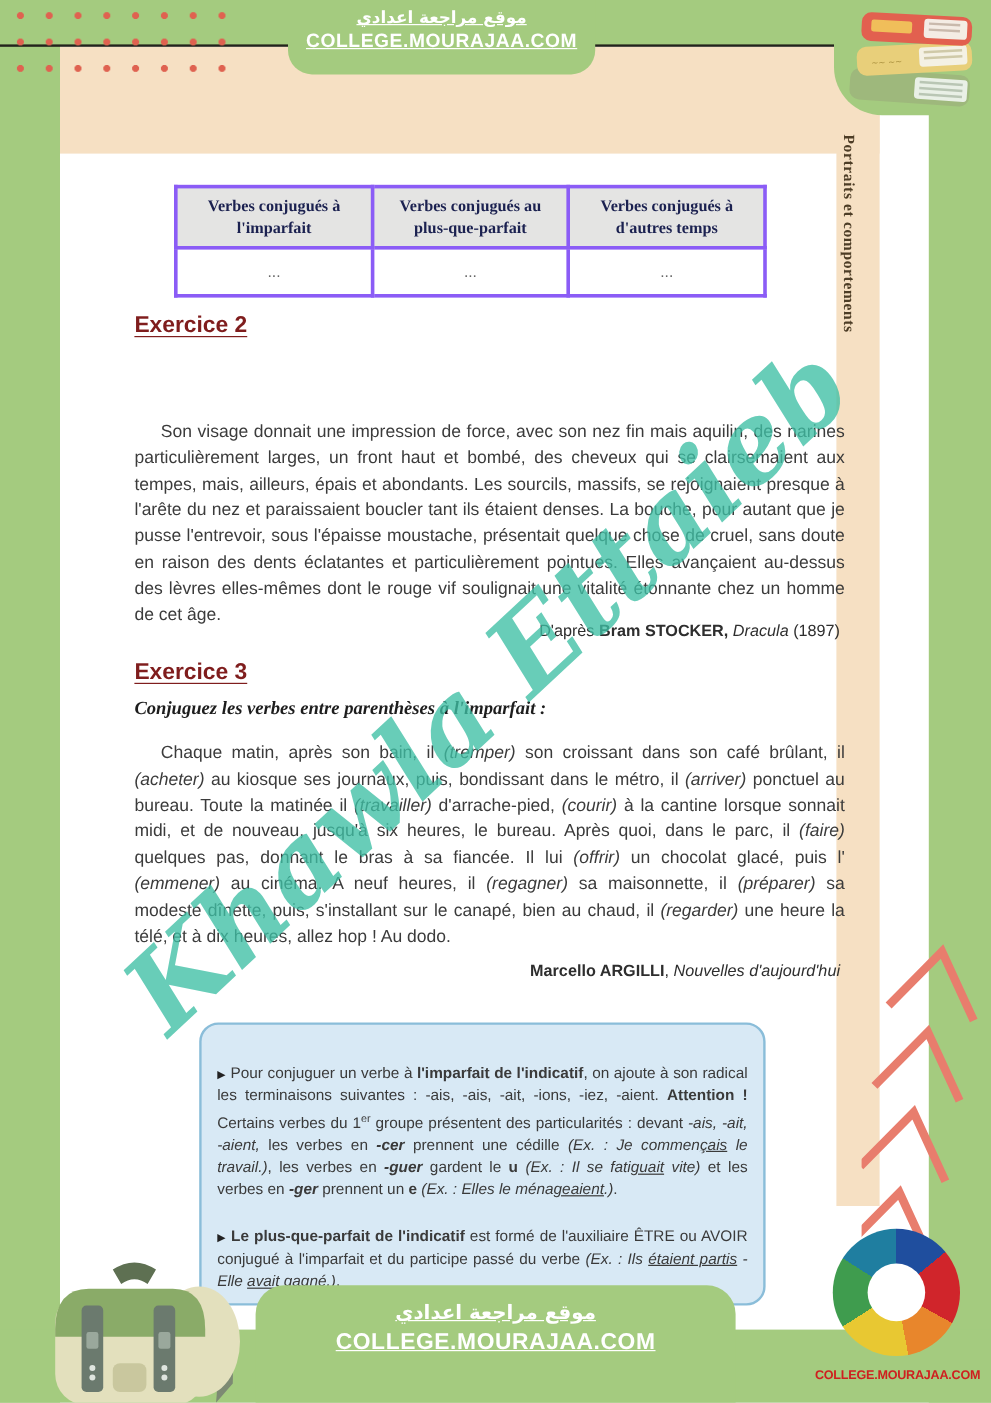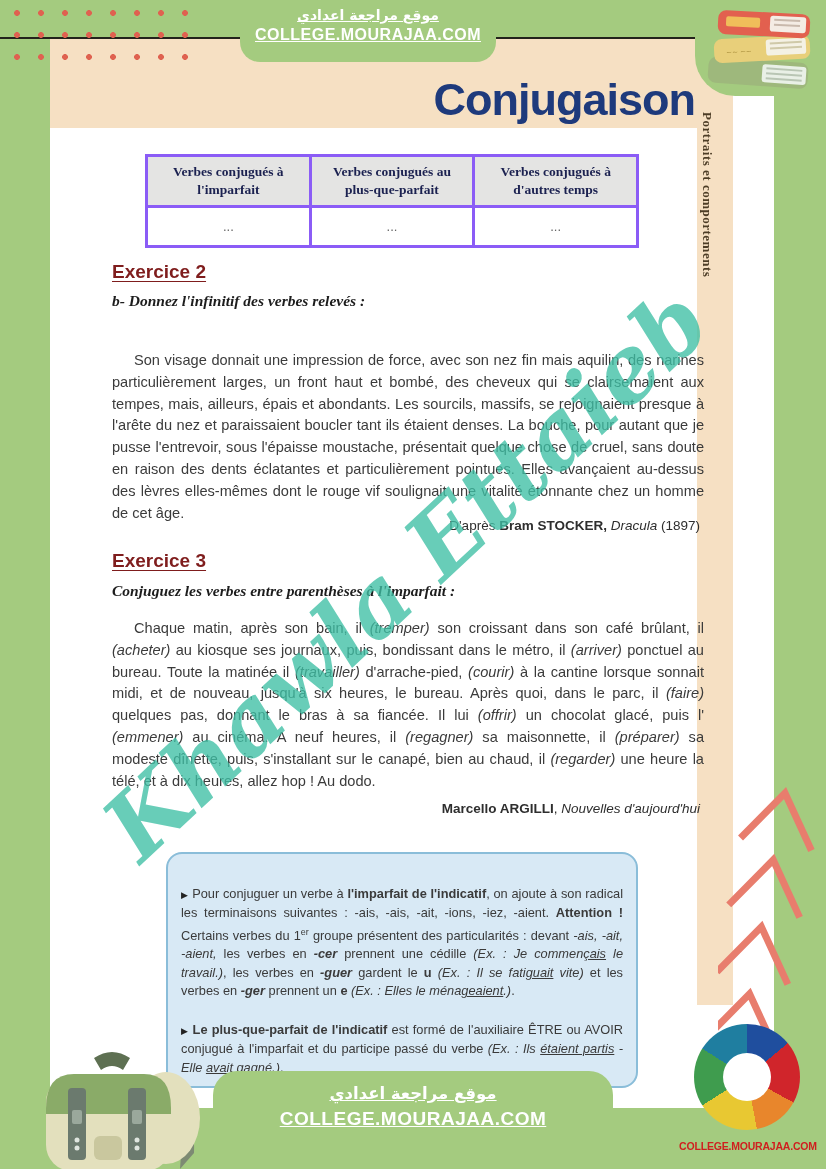--- a/index.html
+++ b/index.html
@@ -127,21 +127,20 @@
     </g>
     <g transform="rotate(3 61 20)">
       <rect x="18" y="8" width="92" height="24" rx="8" fill="#e2604f"></rect>
       <rect x="70" y="11" width="36" height="16" rx="3" fill="#f4ece4"></rect>
       <line x1="74" y1="15" x2="100" y2="15" stroke="#c9b9ac" stroke-width="2"></line>
       <line x1="74" y1="20" x2="100" y2="20" stroke="#c9b9ac" stroke-width="2"></line>
       <rect x="26" y="14" width="34" height="10" rx="2" fill="#f0be5a"></rect>
     </g>
   </svg>
 
-  <div class="page-title">Conjugaison</div>
   <div class="side-label">Portraits et comportements</div>
 
   <table class="conj-table">
     <thead>
       <tr>
         <th>Verbes conjugués à l'imparfait</th>
         <th>Verbes conjugués au plus-que-parfait</th>
         <th>Verbes conjugués à d'autres temps</th>
       </tr>
     </thead>
@@ -149,21 +148,20 @@
       <tr>
         <td>...</td>
         <td>...</td>
         <td>...</td>
       </tr>
     </tbody>
   </table>
 
   <div class="ex-title ex2-title">Exercice 2</div>
   <div class="ex-instr ex2-instr">
-    <div>b- Donnez l'infinitif des verbes relevés :</div>
   </div>
   <div class="para para1">
     <p>Son visage donnait une impression de force, avec son nez fin mais aquilin, des narines particulièrement larges, un front haut et bombé, des cheveux qui se clairsemaient aux tempes, mais, ailleurs, épais et abondants. Les sourcils, massifs, se rejoignaient presque à l'arête du nez et paraissaient boucler tant ils étaient denses. La bouche, pour autant que je pusse l'entrevoir, sous l'épaisse moustache, présentait quelque chose de cruel, sans doute en raison des dents éclatantes et particulièrement pointues. Elles avançaient au-dessus des lèvres elles-mêmes dont le rouge vif soulignait une vitalité étonnante chez un homme de cet âge.</p>
   </div>
   <div class="attribution attr1"><span>D'après </span><span style="font-weight: bold;">Bram STOCKER,</span><span style="font-style: italic;"> Dracula</span><span> (1897)</span></div>
 
   <div class="ex-title ex3-title">Exercice 3</div>
   <div class="ex-instr ex3-instr">Conjuguez les verbes entre parenthèses à l'imparfait :</div>
   <div class="para para2">
     <p><span>Chaque matin, après son bain, il </span><span style="font-style: italic;">(tremper)</span><span> son croissant dans son café brûlant, il </span><span style="font-style: italic;">(acheter)</span><span> au kiosque ses journaux, puis, bondissant dans le métro, il </span><span style="font-style: italic;">(arriver)</span><span> ponctuel au bureau. Toute la matinée il </span><span style="font-style: italic;">(travailler)</span><span> d'arrache-pied, </span><span style="font-style: italic;">(courir)</span><span> à la cantine lorsque sonnait midi, et de nouveau, jusqu'à six heures, le bureau. Après quoi, dans le parc, il </span><span style="font-style: italic;">(faire)</span><span> quelques pas, donnant le bras à sa fiancée. Il lui </span><span style="font-style: italic;">(offrir)</span><span> un chocolat glacé, puis l' </span><span style="font-style: italic;">(emmener)</span><span> au cinéma. A neuf heures, il </span><span style="font-style: italic;">(regagner)</span><span> sa maisonnette, il </span><span style="font-style: italic;">(préparer)</span><span> sa modeste dînette, puis, s'installant sur le canapé, bien au chaud, il </span><span style="font-style: italic;">(regarder)</span><span> une heure la télé, et à dix heures, allez hop ! Au dodo.</span></p>

